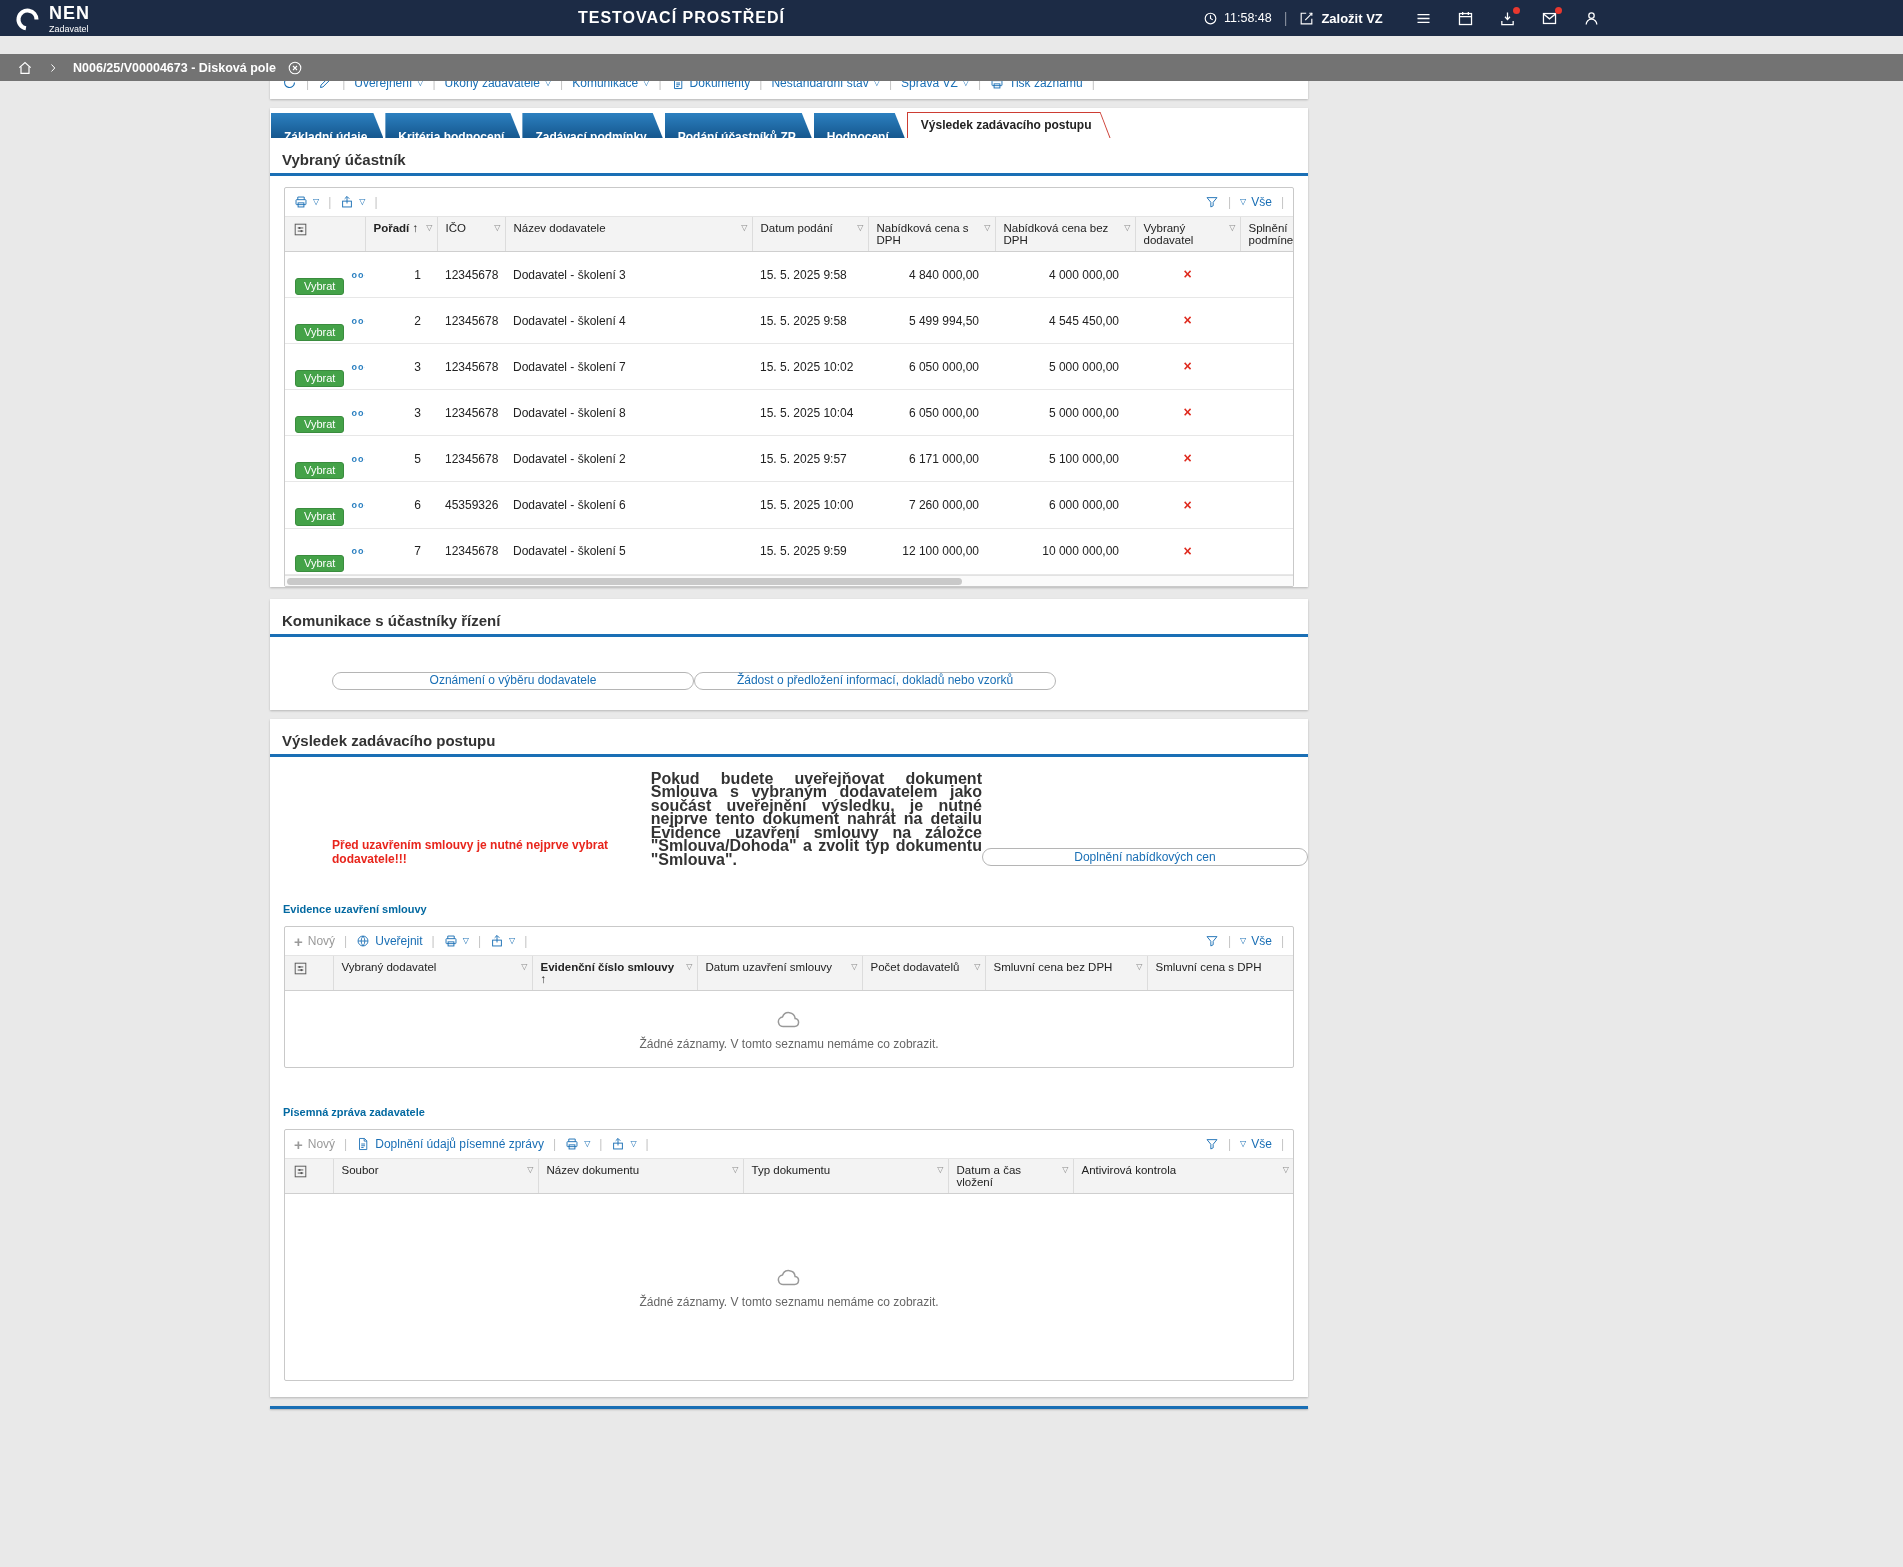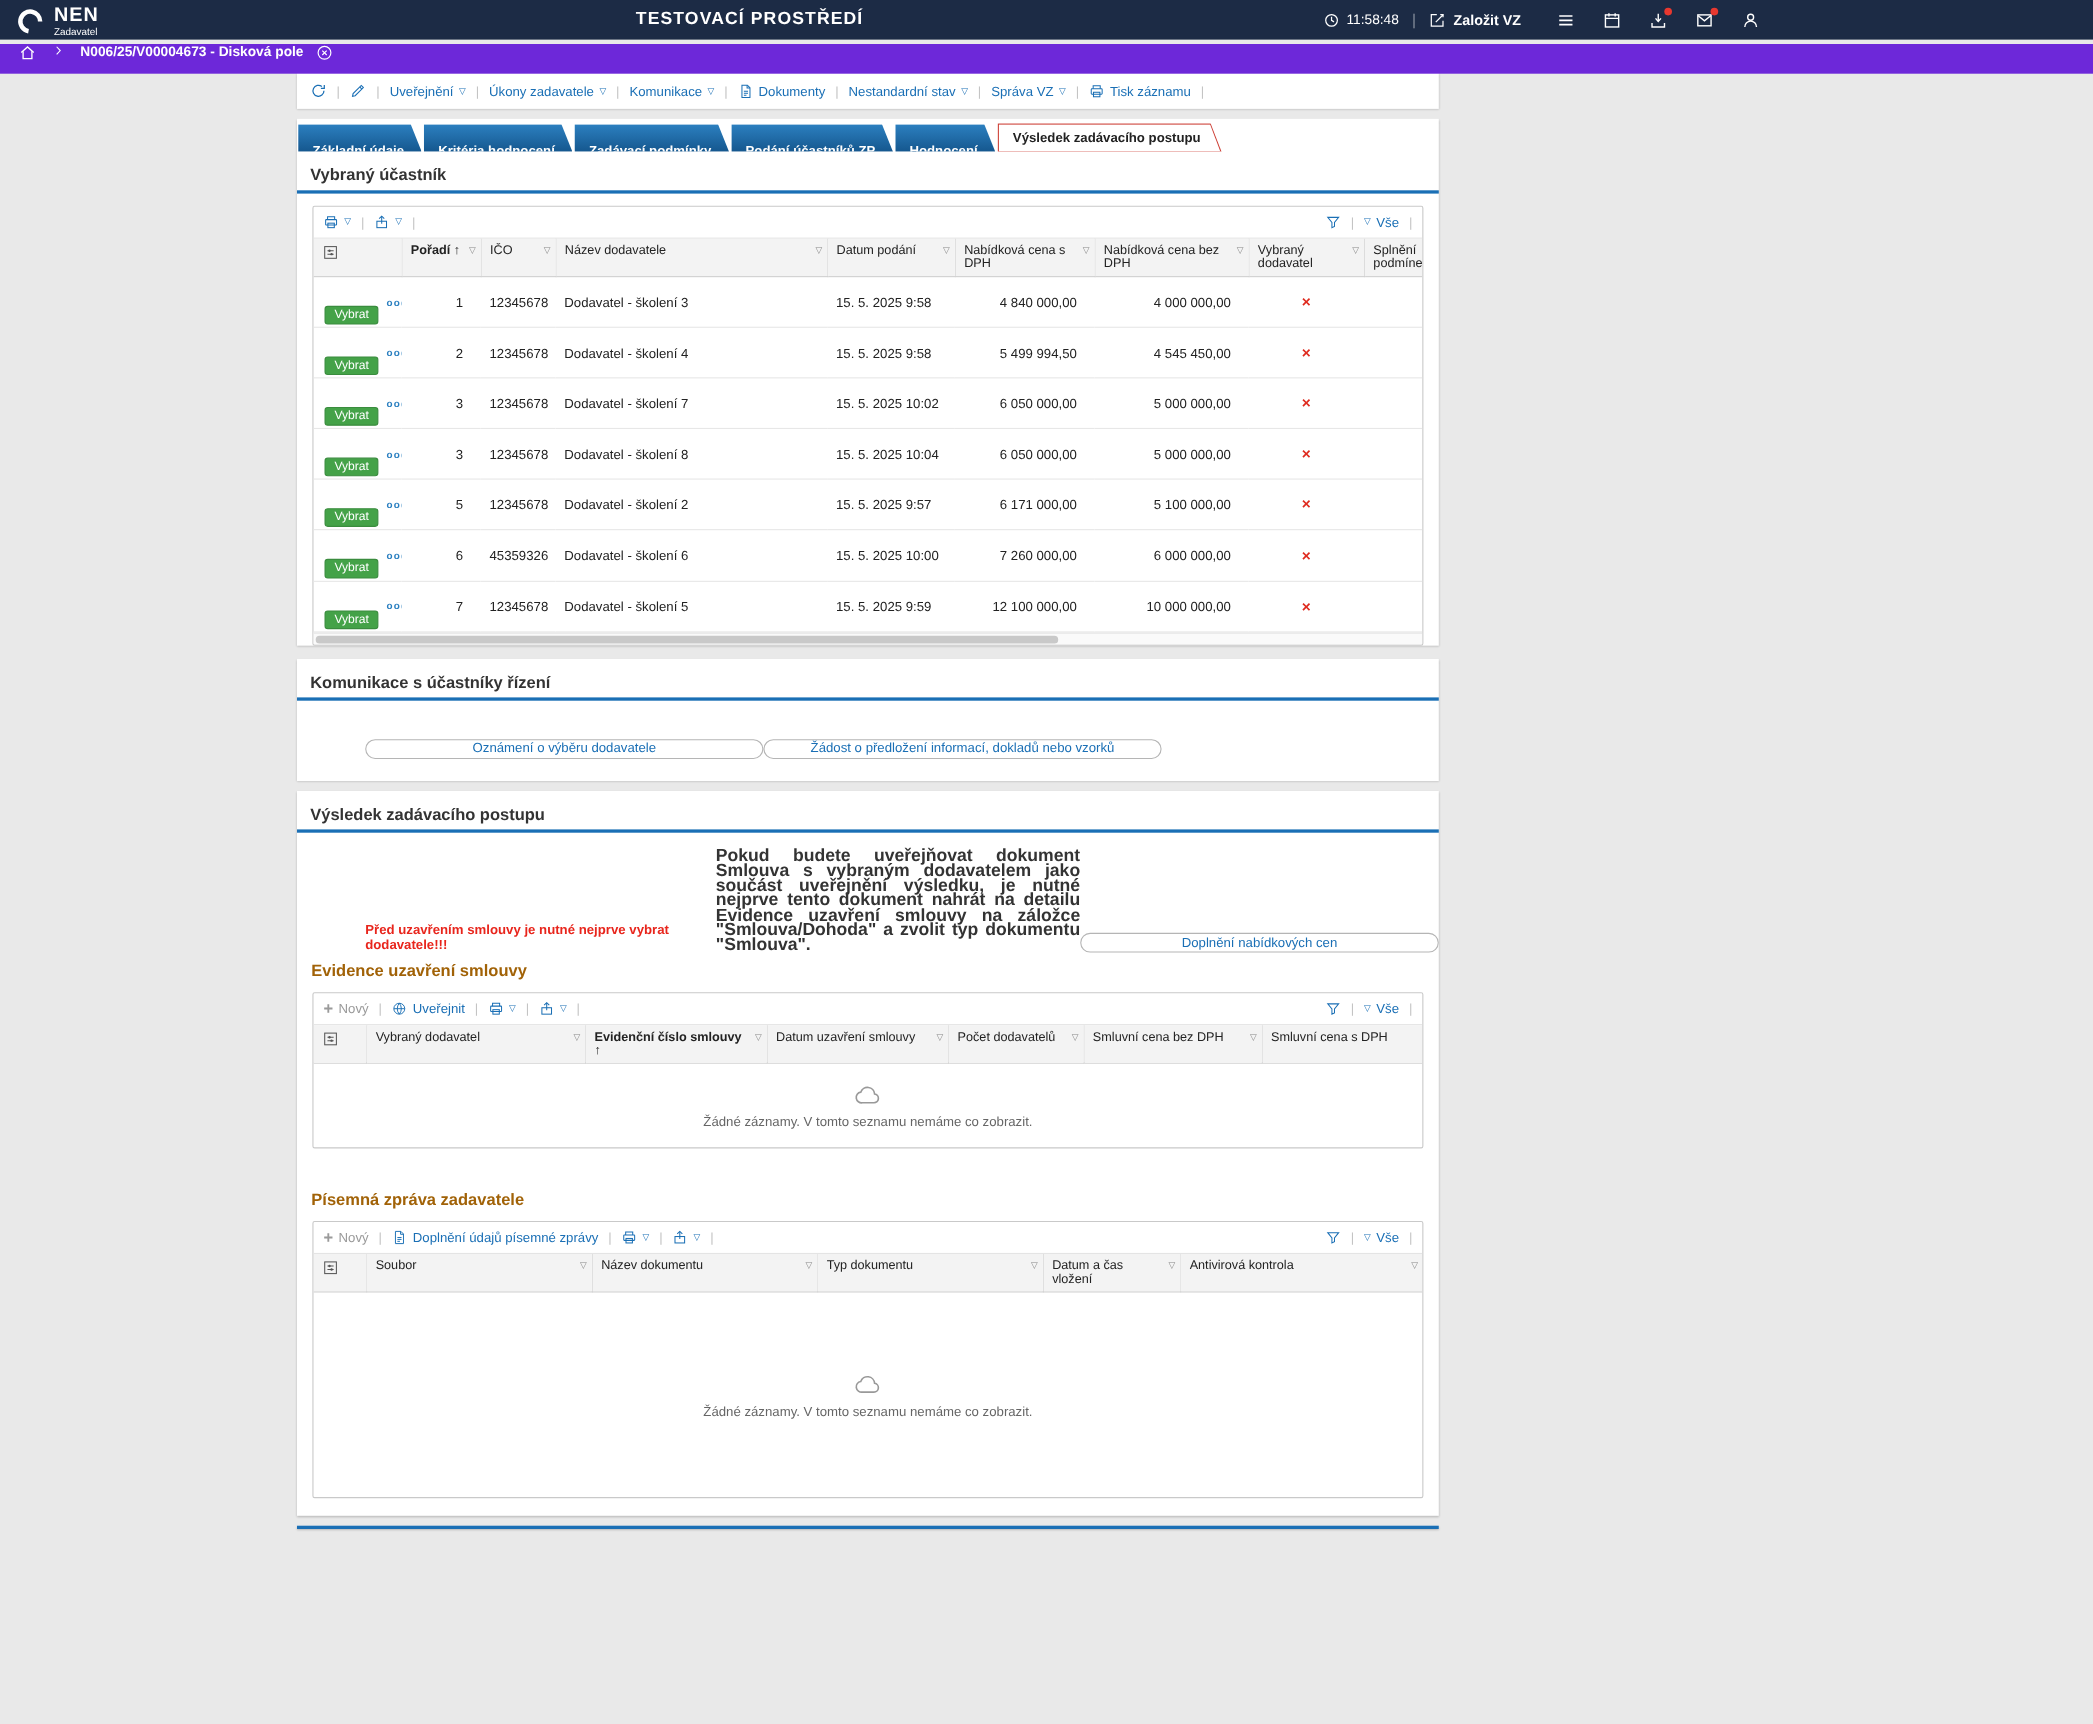--- a/index.html
+++ b/index.html
@@ -15,42 +15,42 @@
   .brand-sub { color:#fff; font-size:9px; line-height:1; margin-top:3px; }
   .env-title { position:absolute; left:578px; top:0; height:36px; line-height:36px; color:#fff; font-size:16px; font-weight:bold; letter-spacing:1px; }
   .topbar-right { position:absolute; left:1203px; top:0; height:36px; display:flex; align-items:center; color:#fff; }
   .clock-group { display:flex; align-items:center; gap:6px; font-size:12.5px; }
   .tb-sep { color:rgba(255,255,255,.45); margin:0 12px; font-size:14px; }
   .vz-group { display:flex; align-items:center; gap:7px; font-size:13px; font-weight:bold; }
   .tb-icon { position:relative; margin-left:25px; display:flex; }
   .badge { position:absolute; top:-3px; right:-4px; width:7px; height:7px; border-radius:50%; background:#e8382f; }
 
   
-  .crumbbar { position:absolute; top:40px; left:0; width:100%; height:27px; background:#6d28d9; display:flex; align-items:flex-start; padding-left:17px; color:#fff; z-index:5; }
+  .crumbbar { position:absolute; top:54px; left:0; width:100%; height:27px; background:#737373; display:flex; align-items:center; padding-left:17px; color:#fff; z-index:5; }
   .crumb-chev { margin-left:14px; display:flex; }
   .crumb-text { font-size:12.5px; font-weight:bold; margin:0 11px 0 14px; }
 
   
   .content { position:absolute; left:270px; top:66px; width:1038px; }
   .card { background:#fff; box-shadow:0 1px 2px rgba(0,0,0,.22); margin-bottom:9px; }
 
   .record-toolbar { height:33px; display:flex; align-items:center; padding:0 12px; gap:9px; font-size:12px; }
   .rt-link { color:#1a6fb5; display:flex; align-items:center; gap:5px; white-space:nowrap; }
   .tri { font-size:8px; color:#1a6fb5; line-height:1; }
   .sep { color:#c4c4c4; }
 
   
   .tabs { display:flex; align-items:flex-end; padding:4px 0 0 1px; gap:2px; }
   .tab { height:25px; line-height:25px; padding:12px 16px 0 13px; background:linear-gradient(#2c80c0,#15578e); color:#fff; font-size:12px; font-weight:bold; clip-path:polygon(0 0,calc(100% - 10px) 0,100% 100%,0 100%); white-space:nowrap; }
   .tab-active-outer { background:#cd3d33; padding:1px 1px 0 1px; clip-path:polygon(0 0,calc(100% - 10px) 0,100% 100%,0 100%); }
   .tab-active-inner { height:25px; line-height:25px; padding:0 18px 0 13px; background:#fff; color:#222; font-size:12px; font-weight:bold; clip-path:polygon(0 0,calc(100% - 9.5px) 0,100% 100%,0 100%); white-space:nowrap; }
 
   .sec-title { font-size:15px; font-weight:bold; color:#333; padding:13px 12px 5px; }
   .rule { height:3px; background:#1a6fb5; }
-  .sub-title { font-size:15px; font-weight:bold; color:#a16207; margin:8px 0 8px 13px; }
+  .sub-title { font-size:11px; font-weight:bold; color:#0369a1; margin:37px 0 8px 13px; }
 
   
   .grid-wrap { margin:11px 14px 12px; border:1px solid #c9c9c9; border-radius:2px; overflow:hidden; background:#fff; }
   .grid-toolbar { height:29px; display:flex; align-items:center; padding:0 9px; gap:9px; font-size:12px; border-bottom:1px solid #e4e4e4; }
   .gt-right { margin-left:auto; display:flex; align-items:center; gap:9px; }
   .gt-link { color:#1a6fb5; display:flex; align-items:center; gap:5px; white-space:nowrap; }
   .gt-link.disabled { color:#9a9a9a; }
   .plus { font-size:15px; font-weight:bold; line-height:1; }
   .grid { width:100%; border-collapse:collapse; table-layout:fixed; }
   .grid th { background:#f3f3f3; border-right:1px solid #dcdcdc; border-bottom:1px solid #cfcfcf; font-weight:normal; text-align:left; font-size:11.5px; color:#222; position:relative; padding:5px 15px 5px 8px; vertical-align:top; }

